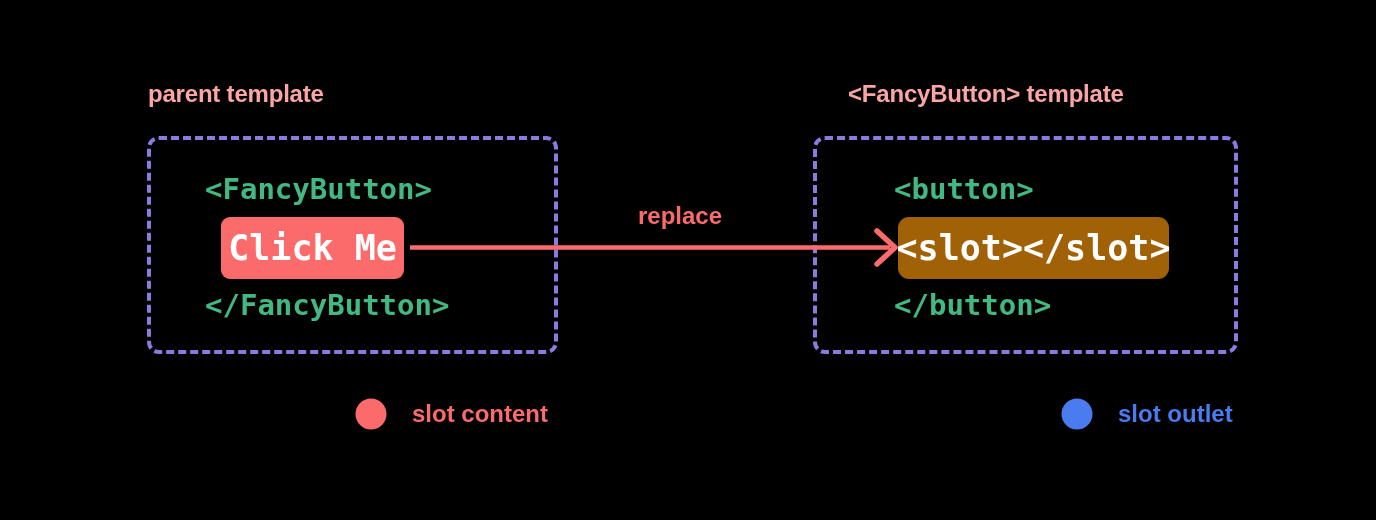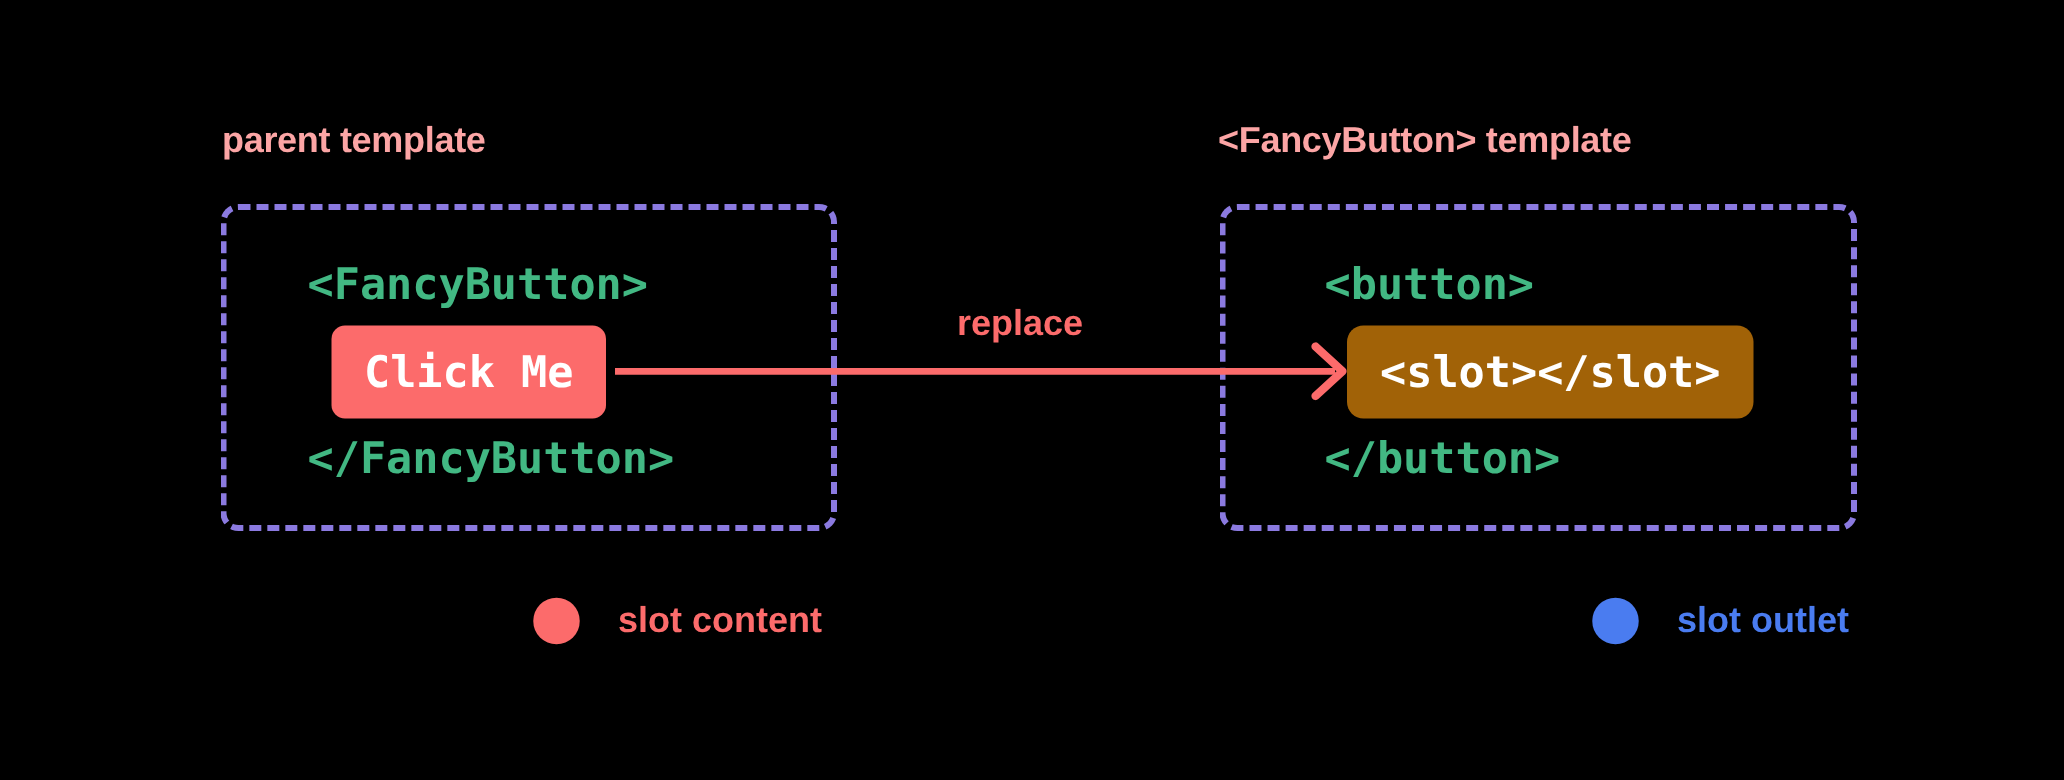--- a/index.html
+++ b/index.html
@@ -14,21 +14,21 @@
   .panel-title {
     position: absolute;
     font-size: 24px;
     font-weight: bold;
     line-height: 28px;
     letter-spacing: -0.2px;
     color: #fca5a5;
     white-space: pre;
   }
   .title-left  { left: 148px; top: 80px; }
-  .title-right { left: 812px; top: 80px; text-align: center; }
+  .title-right { left: 848px; top: 80px; text-align: center; }
 
   .dashed-box {
     position: absolute;
     box-sizing: border-box;
     border: 4px dashed #8b7ae0;
     border-radius: 12px;
     width: 411px; height: 218px;
     top: 136px;
   }
   .box-left  { left: 147px; }
@@ -37,33 +37,33 @@
   .code {
     position: absolute;
     font-family: "DejaVu Sans Mono", monospace;
     font-weight: bold;
     font-size: 29px;
     line-height: 34px;
     color: #42b883;
     white-space: pre;
   }
   .box-left  .code { left: 54px; }
-  .box-right .code { left: 66px; }
+  .box-right .code { left: 77px; }
   .code.open  { top: 32px; }
   .code.close { top: 148px; }
 
   .chip {
     position: absolute;
     box-sizing: border-box;
     display: flex;
     align-items: center;
     justify-content: center;
     font-family: "DejaVu Sans Mono", monospace;
     font-weight: bold;
-    font-size: 29px;
+    font-size: 35px;
     color: #ffffff;
     white-space: pre;
   }
   .chip-red {
     left: 70px; top: 77px; width: 183px; height: 62px;
     background: #fc6b6b; border-radius: 9px;
   }
   .chip-blue {
     left: 81px; top: 77px; width: 271px; height: 62px;
     background: #a16207; border-radius: 11px;

